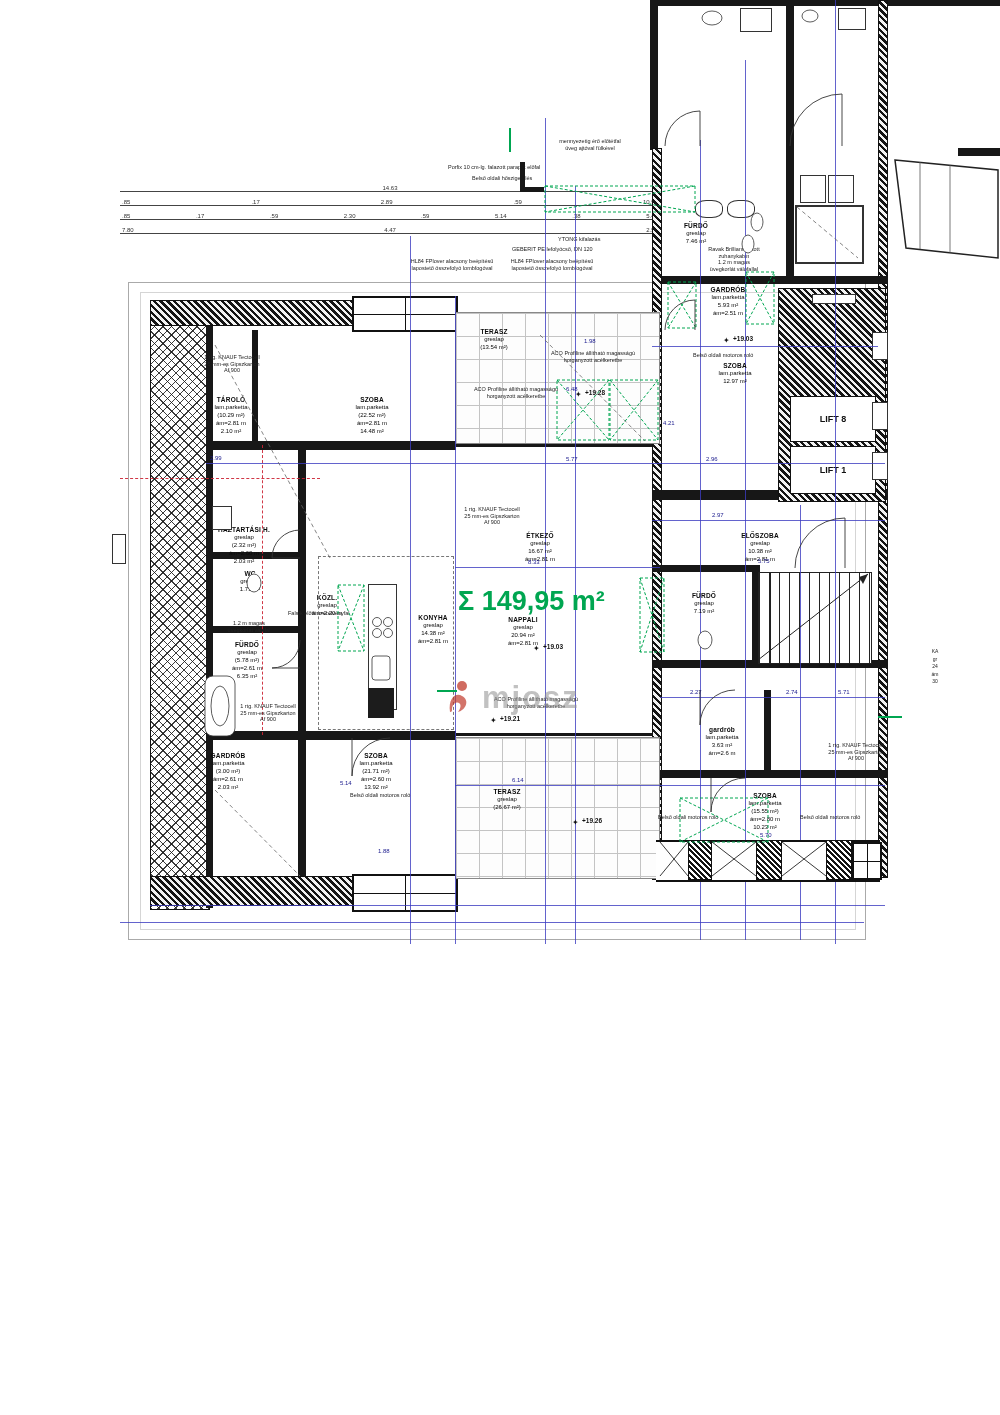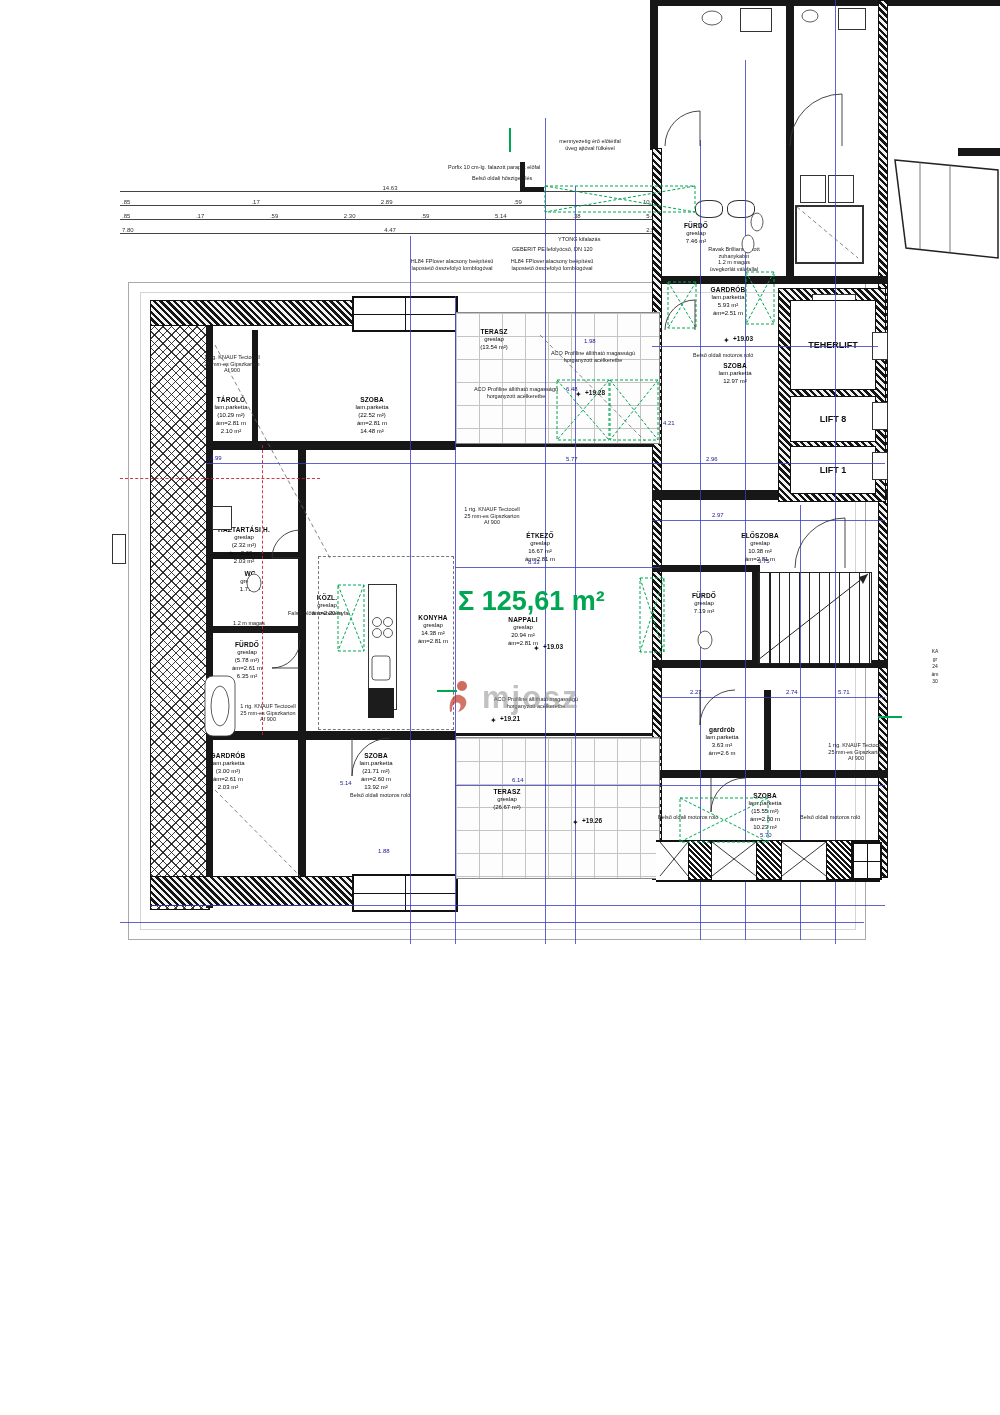--- a/index.html
+++ b/index.html
@@ -147,24 +147,20 @@
   <div class="a wallh" style="left:652px;top:148px;width:10px;height:732px"></div>
   <div class="a wallb" style="left:652px;top:490px;width:236px;height:10px"></div>
   <div class="a wallb" style="left:652px;top:565px;width:102px;height:7px"></div>
   <div class="a wallb" style="left:752px;top:565px;width:8px;height:103px"></div>
   <div class="a wallb" style="left:652px;top:660px;width:236px;height:8px"></div>
   <div class="a wallb" style="left:764px;top:690px;width:7px;height:82px"></div>
   <div class="a wallb" style="left:652px;top:770px;width:236px;height:8px"></div>
 
   <div class="a wallh" style="left:778px;top:288px;width:108px;height:214px"></div>
   <div class="a fix" style="left:812px;top:294px;width:42px;height:8px"></div>
-  <div class="a lift" style="left:790px;top:300px;width:84px;height:88px">
-      <div>TEHER</div>
-      <div>LIFT</div>
-    </div>
   <div class="a lift" style="left:790px;top:396px;width:84px;height:44px">LIFT 8</div>
   <div class="a lift" style="left:790px;top:446px;width:84px;height:46px">LIFT 1</div>
   <div class="a fix" style="left:872px;top:332px;width:14px;height:26px"></div>
   <div class="a fix" style="left:872px;top:402px;width:14px;height:26px"></div>
   <div class="a fix" style="left:872px;top:452px;width:14px;height:26px"></div>
 
   <div class="a tiles" style="left:455px;top:312px;width:203px;height:130px"></div>
   <div class="a tiles" style="left:455px;top:737px;width:203px;height:140px"></div>
 
   <div class="a stairs" style="left:758px;top:572px;width:112px;height:90px"></div>
@@ -298,21 +294,21 @@
       <div>(26.67 m²)</div>
     </div>
   <div class="a rlabel" style="left:732px;top:792px;width:66px">
       <div>SZOBA</div>
       <div>lam.parketta</div>
       <div>(15.55 m²)</div>
       <div>ám=2.80 m</div>
       <div>10.23 m²</div>
     </div>
 
-  <div class="a sum" style="left:458px;top:586px">Σ 125,61 m²</div>
+  <div class="a sum" style="left:458px;top:586px">Σ 149,95 m²</div>
 
   <div class="a ann annc" style="left:543px;top:350px;width:100px">
       <div>ACO Profiline állítható magasságú</div>
       <div>horganyzott acélkeretbe</div>
     </div>
   <div class="a ann annc" style="left:466px;top:386px;width:100px">
       <div>ACO Profiline állítható magasságú</div>
       <div>horganyzott acélkeretbe</div>
     </div>
   <div class="a ann annc" style="left:486px;top:696px;width:100px">

